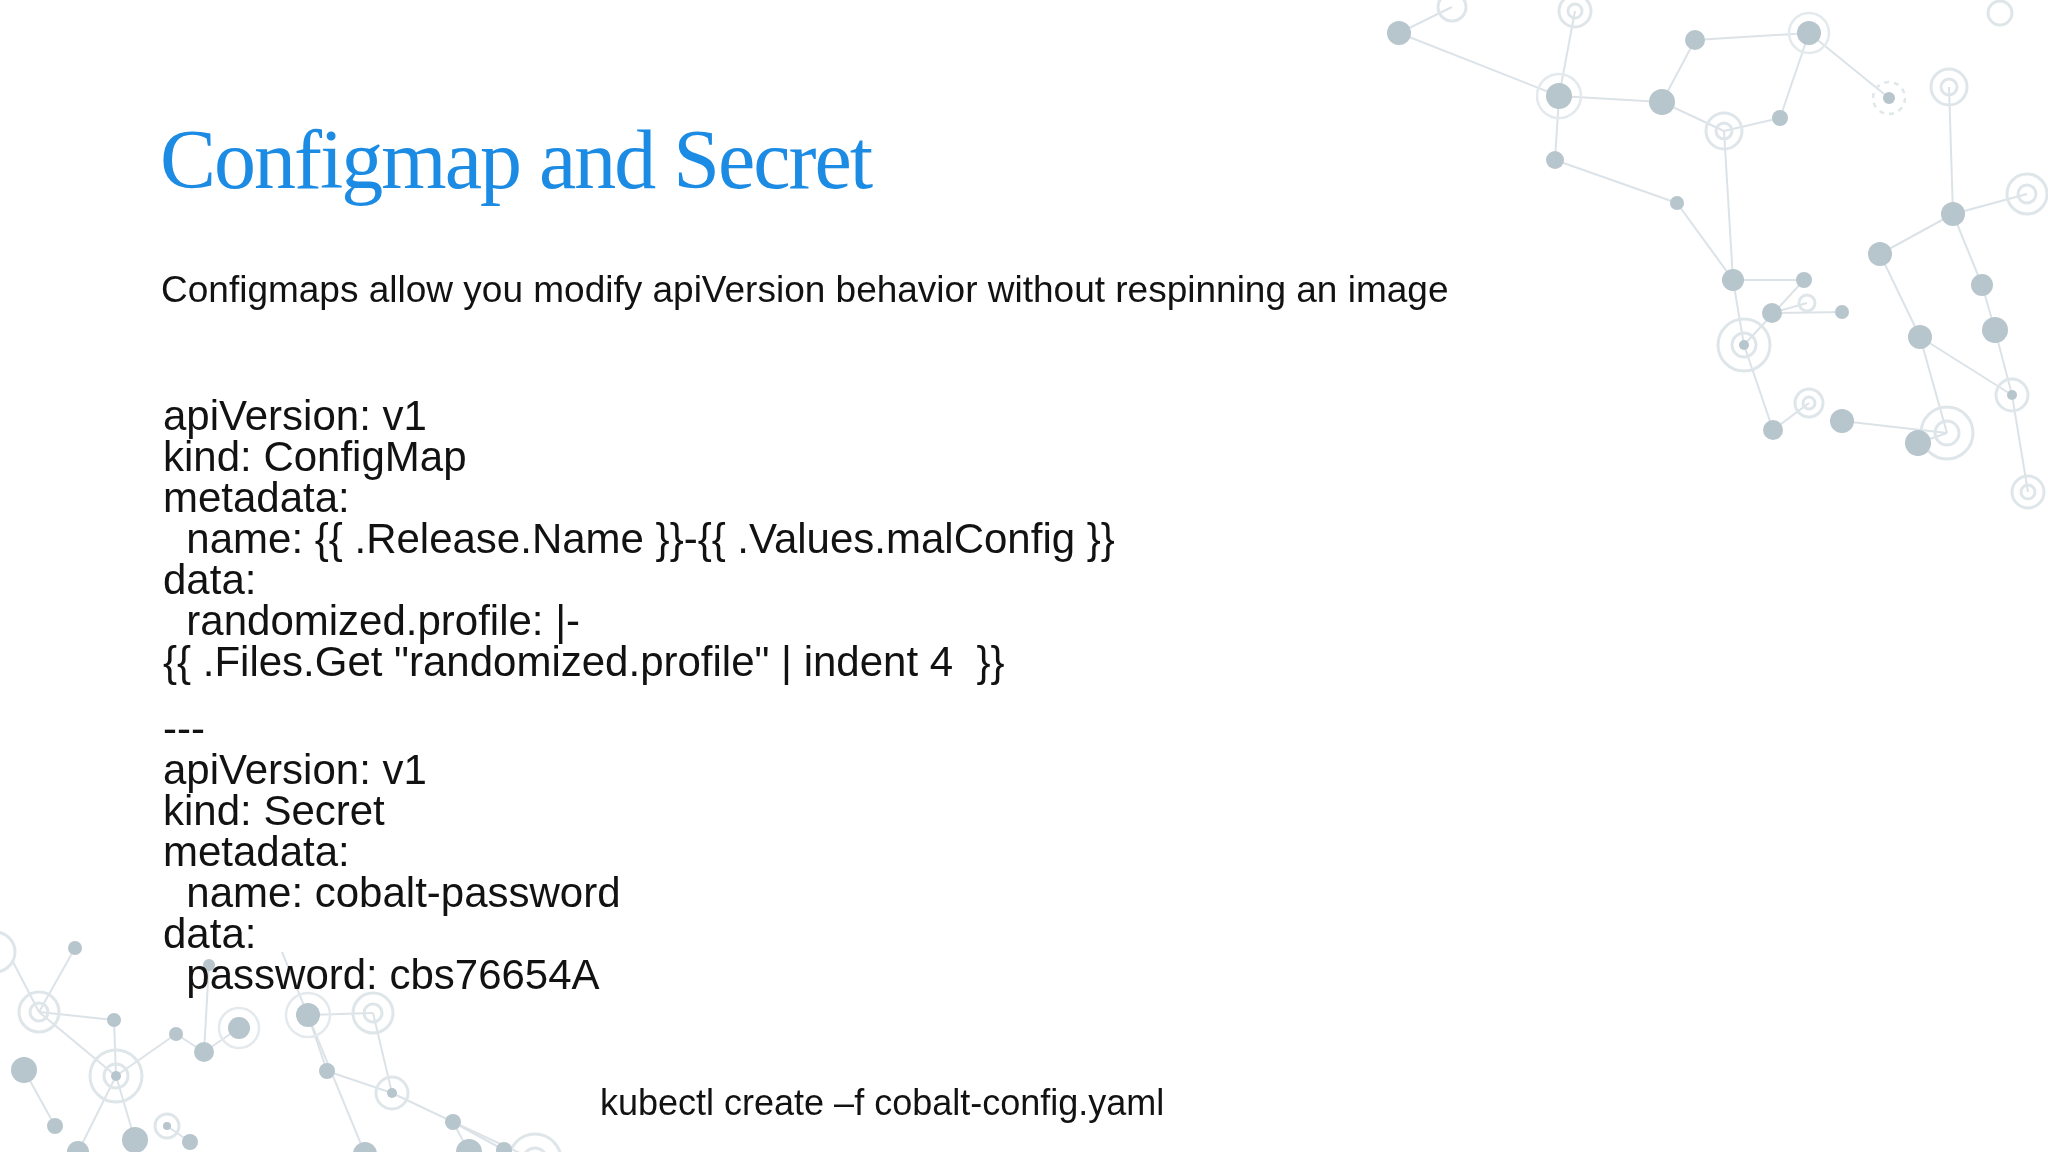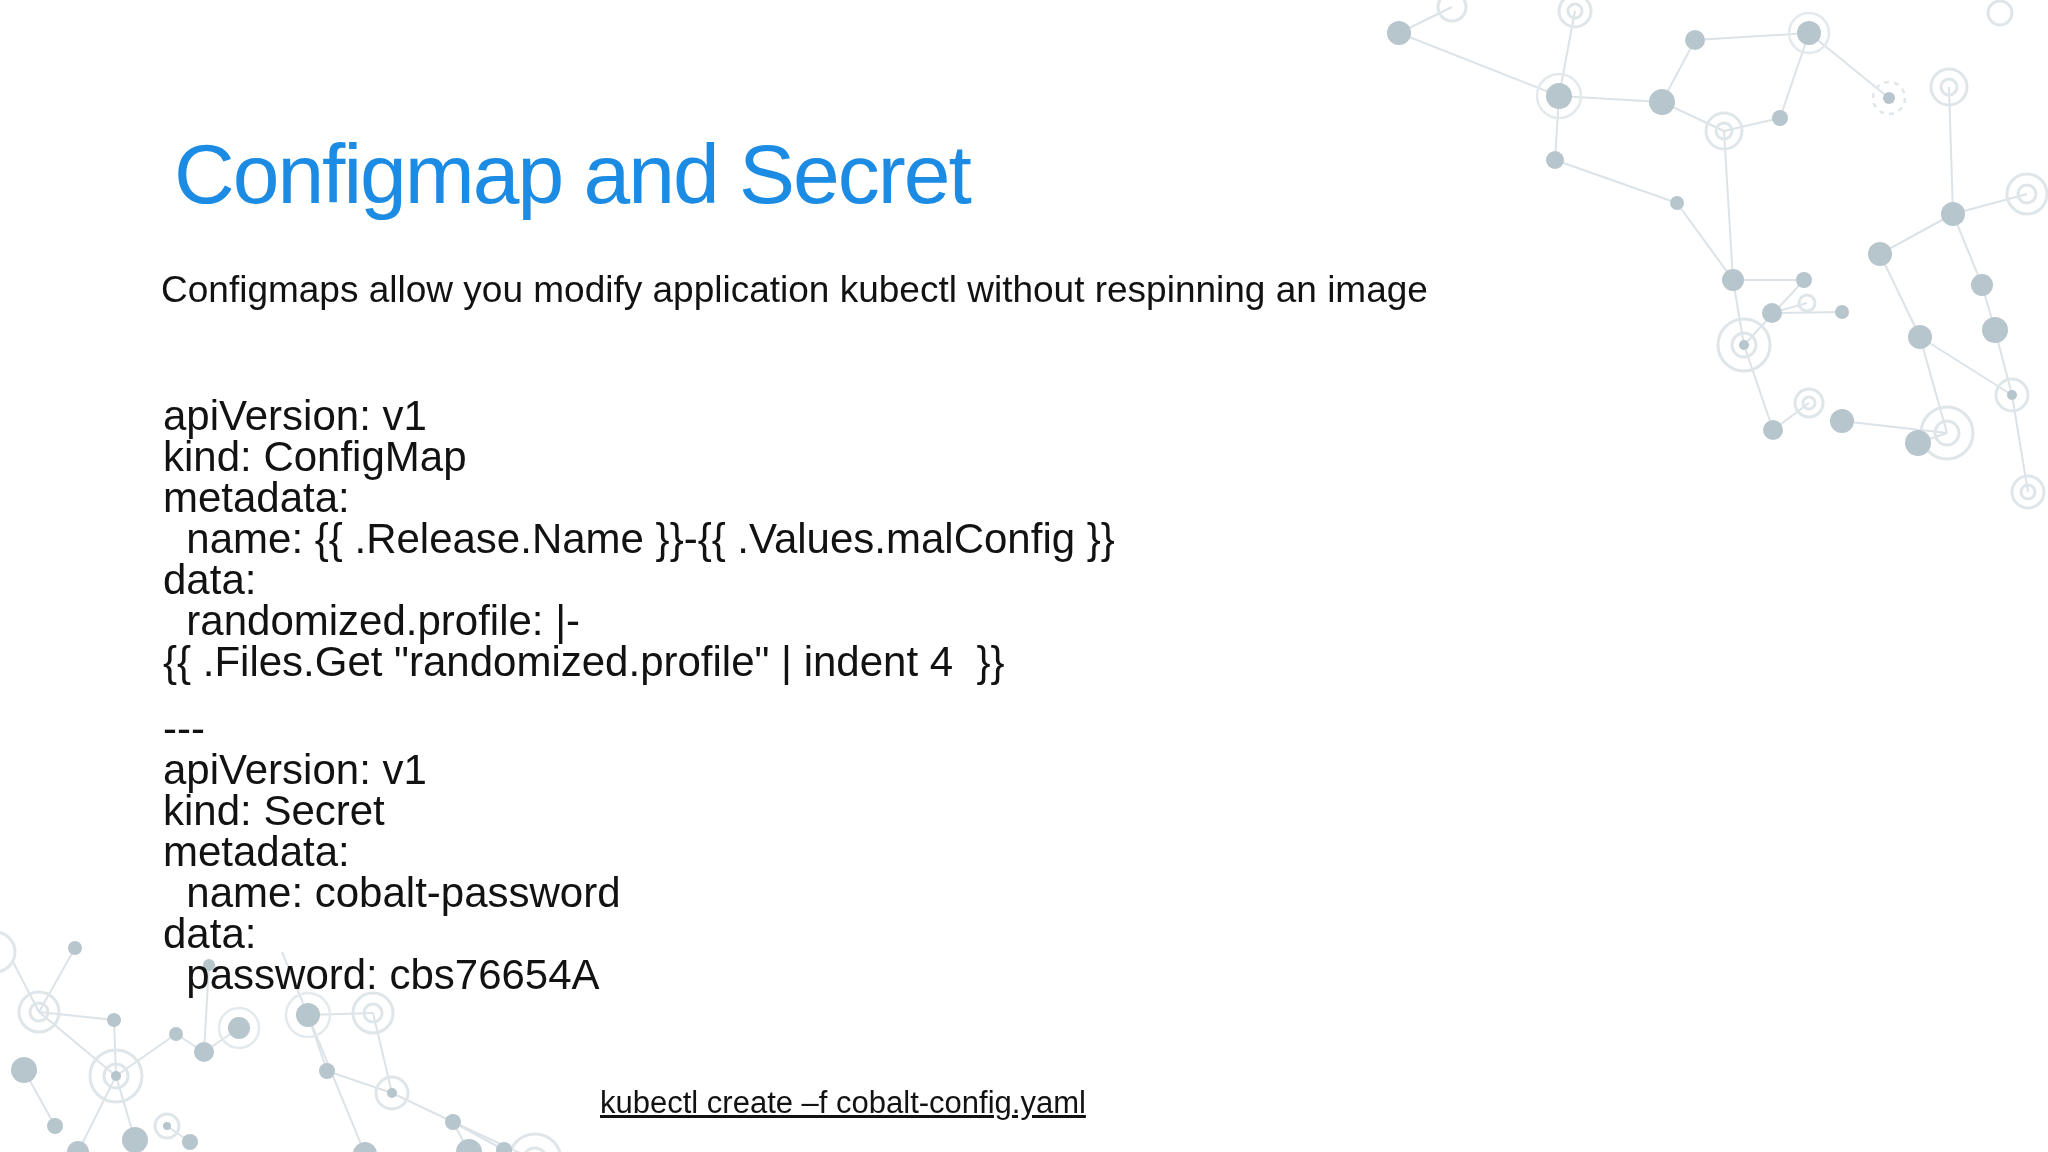--- a/index.html
+++ b/index.html
@@ -19,22 +19,22 @@
     position: absolute;
     pointer-events: none;
   }
   .deco-top-right { top: 0; right: 0; }
   .deco-bottom-left { left: 0; bottom: 0; }
 
   .slide-title {
     position: absolute;
     left: 160px;
     top: 116px;
-    margin: 14px;
-    font-family: Liberation Sans, sans-serif;
+    margin: 0;
+    font-family: Liberation Serif, serif;
     font-weight: 500;
     font-size: 84px;
     line-height: 1.05;
     letter-spacing: -2px;
     color: #1c8be4;
     white-space: nowrap;
   }
   .slide-subtitle {
     position: absolute;
     left: 161px;
@@ -54,25 +54,24 @@
     line-height: 41px;
     color: #121212;
     white-space: pre;
   }
   .code-block-1 { top: 395px; }
   .code-block-2 { top: 708px; }
   .kubectl-command {
     position: absolute;
     left: 600px;
     top: 1083px;
-    font-size: 31px;
+    font-size: 36px;
     line-height: 40px;
     color: #121212;
     white-space: pre;
-    text-decoration: underline;
   }
 
   
   .plex-line   { stroke: #dce3e8; stroke-width: 2; fill: none; }
   .plex-dot    { fill: #b7c5cc; }
   .plex-ring   { stroke: #dfe6ea; stroke-width: 3; fill: none; }
   .plex-ring-thin { stroke: #e3e9ec; stroke-width: 2.5; fill: none; }
   .plex-dashed { stroke: #e0e7ea; stroke-width: 2.5; fill: none; stroke-dasharray: 5 5; }
 </style>
 </head>
@@ -231,21 +230,21 @@
       <circle cx="365" cy="302" r="12"></circle>
       <circle cx="504" cy="298" r="8"></circle>
       <circle cx="116" cy="224" r="5"></circle>
       <circle cx="167" cy="274" r="4"></circle>
       <circle cx="392" cy="241" r="5"></circle>
     </g>
   </svg>
 
   <h1 class="slide-title">Configmap and Secret</h1>
 
-  <p class="slide-subtitle">Configmaps allow you modify application kubectl without respinning an image</p>
+  <p class="slide-subtitle">Configmaps allow you modify apiVersion behavior without respinning an image</p>
 
   <pre class="code-block code-block-1">apiVersion: v1
 kind: ConfigMap
 metadata:
   name: {{ .Release.Name }}-{{ .Values.malConfig }}
 data:
   randomized.profile: |-
 {{ .Files.Get "randomized.profile" | indent 4  }}</pre>
 
   <pre class="code-block code-block-2">---

